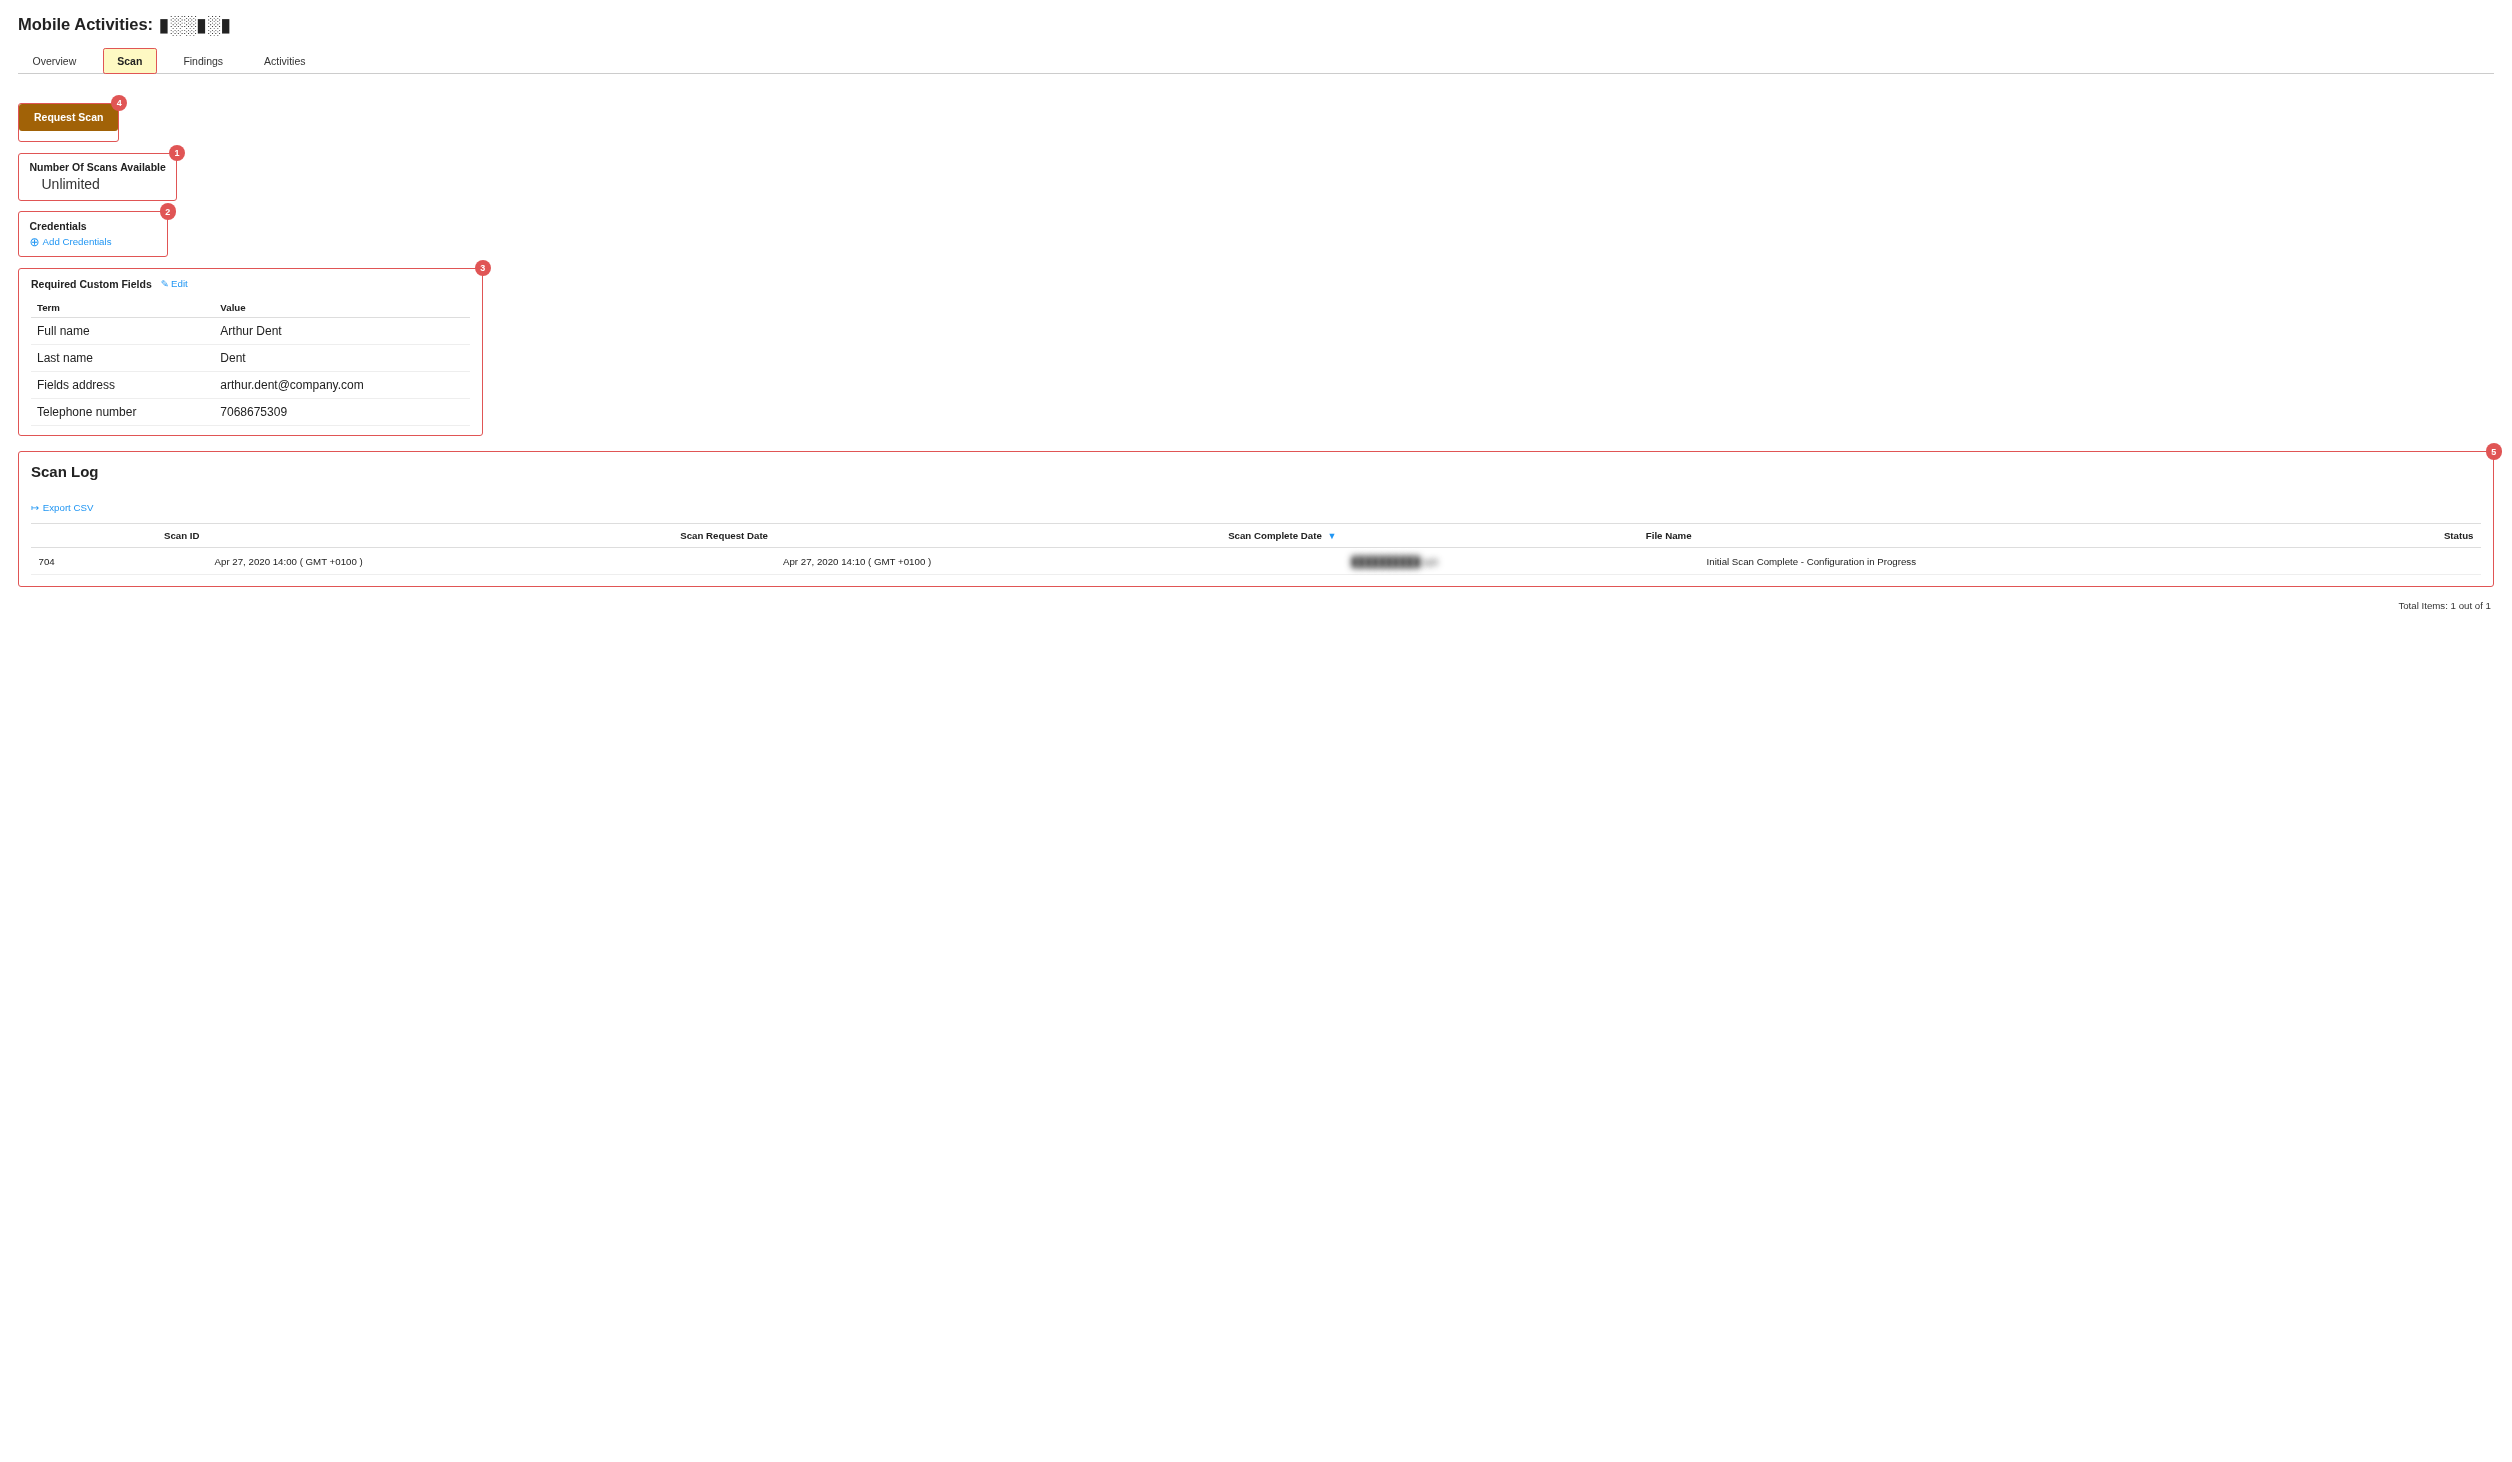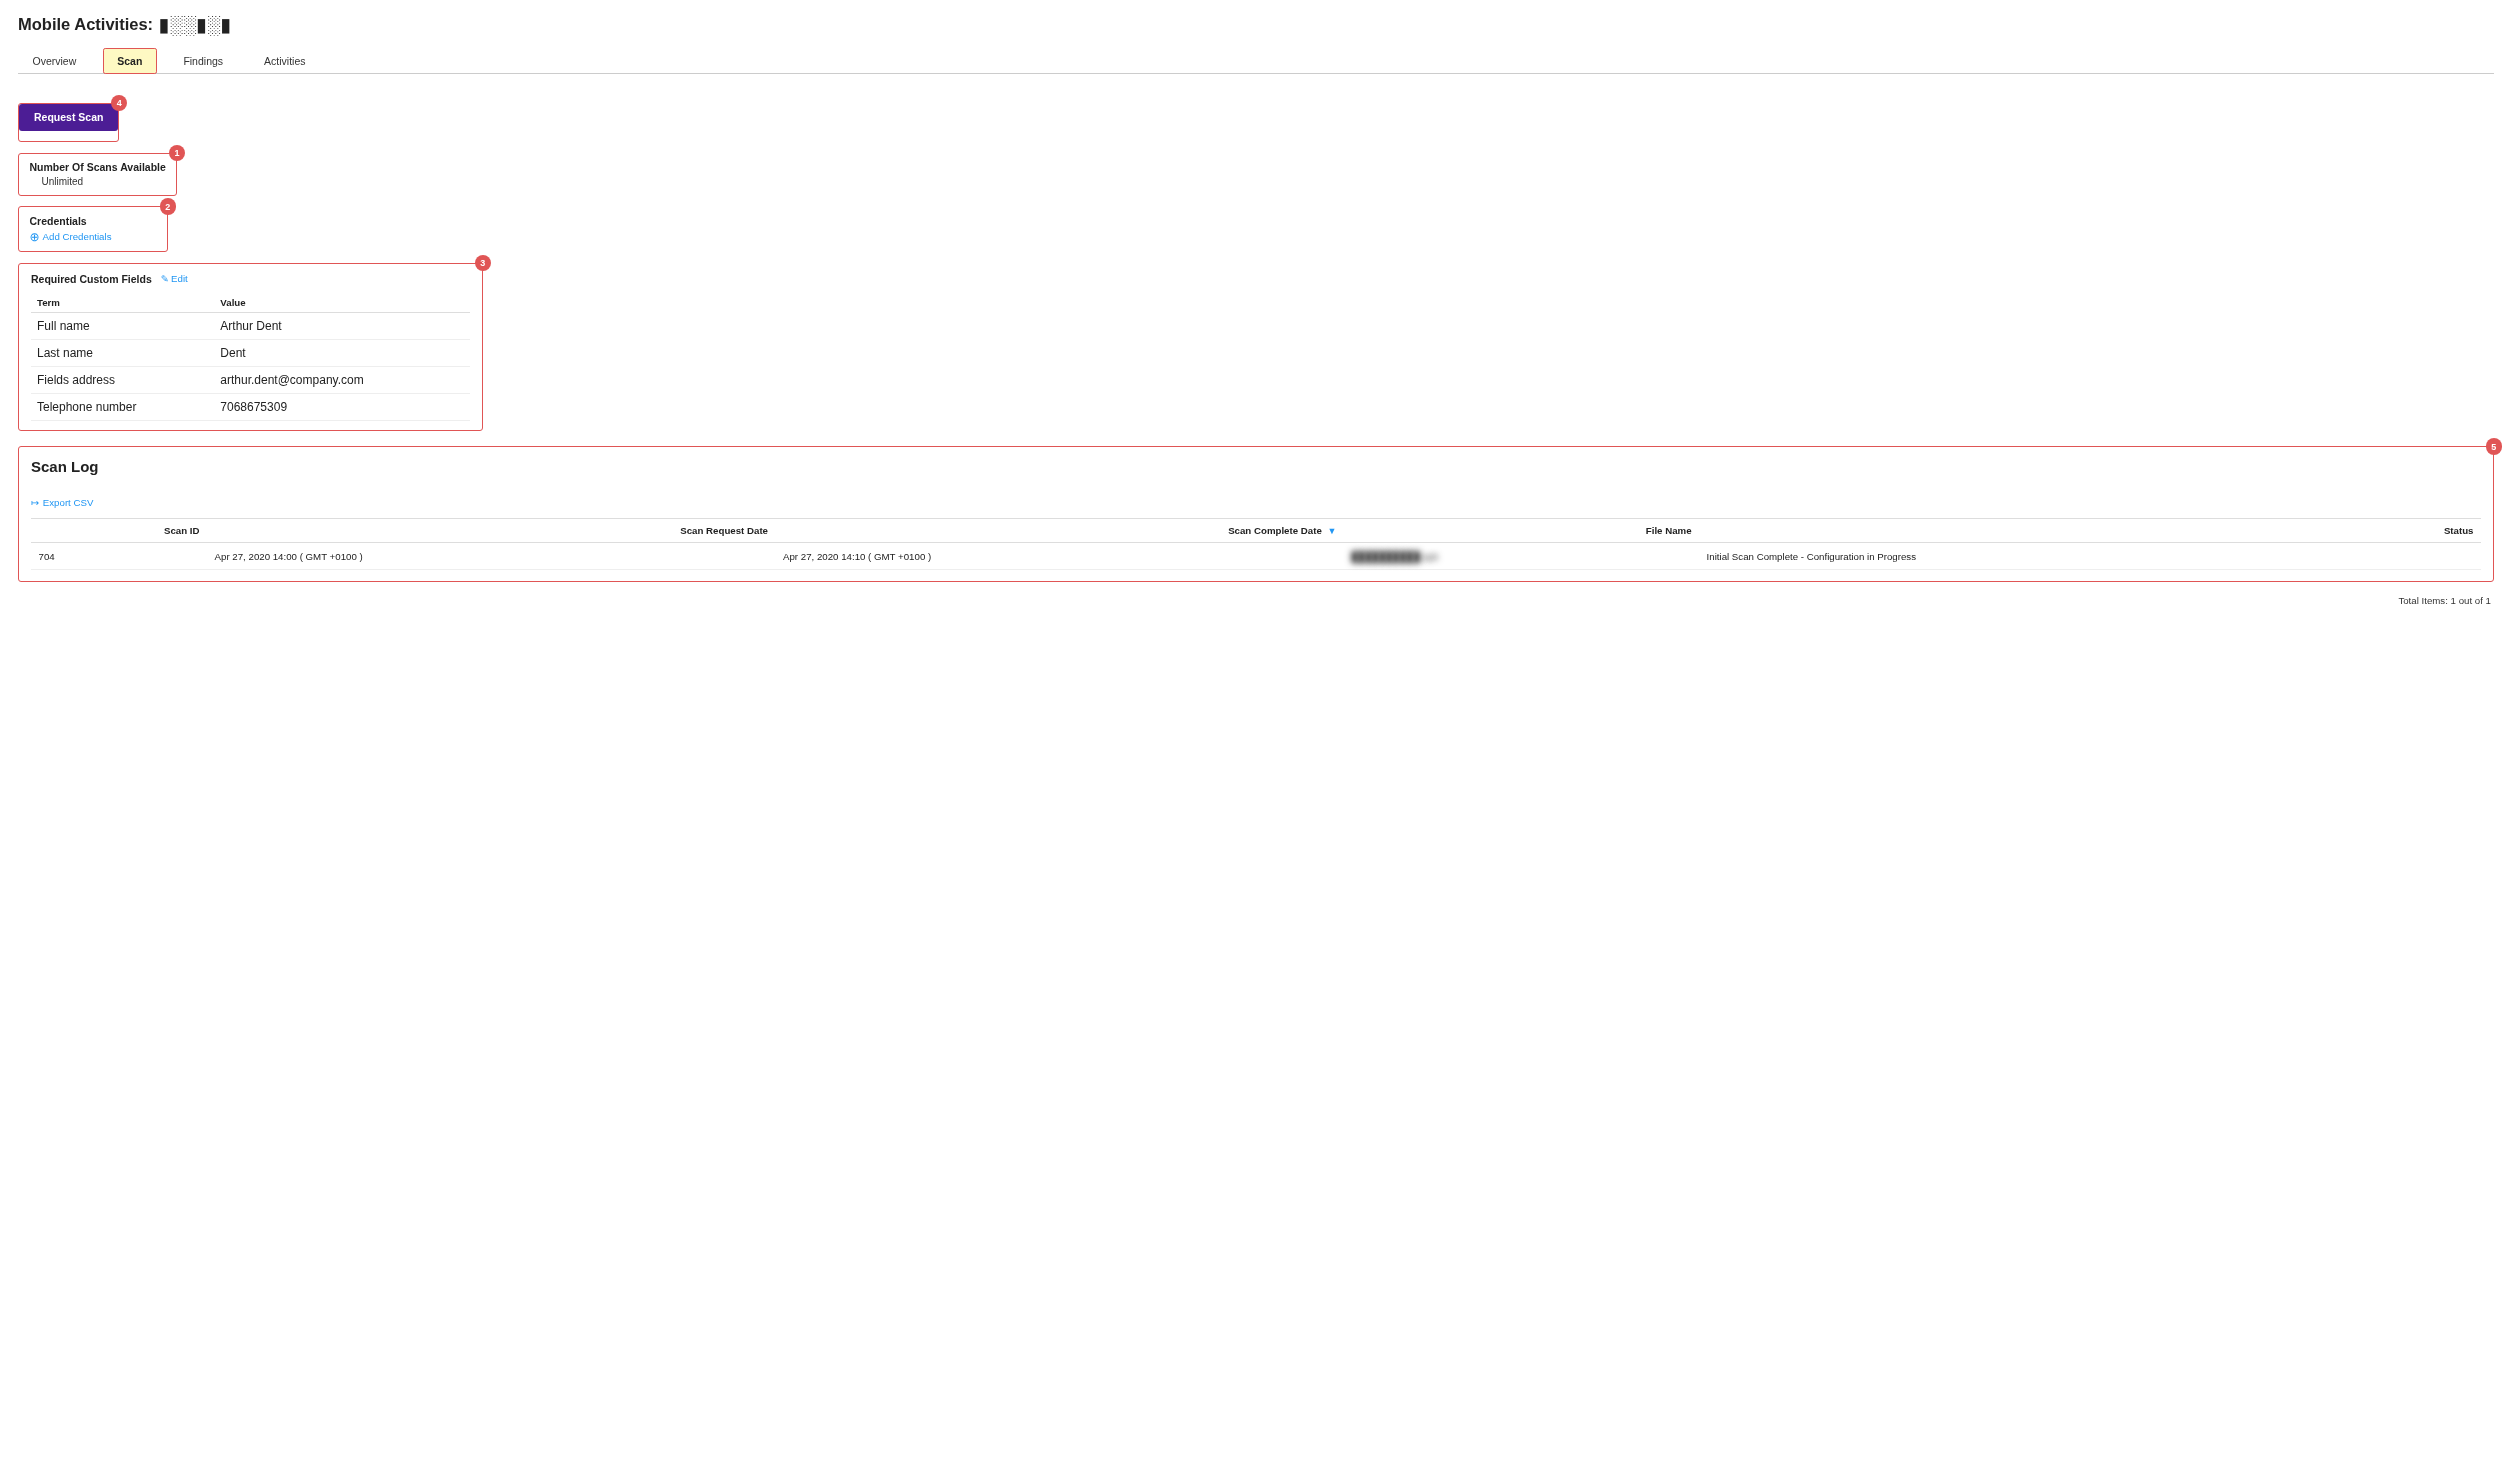--- a/index.html
+++ b/index.html
@@ -65,21 +65,21 @@
       border-radius: 50%;
       width: 16.5px;
       height: 16.5px;
       display: flex;
       align-items: center;
       justify-content: center;
       font-size: 9px;
       font-weight: bold;
     }
     .request-scan-btn {
-      background: #4c1d95;
+      background: #a16207;
       color: #fff;
       border: none;
       border-radius: 3px;
       padding: 7.5px 15px;
       font-size: 10.5px;
       cursor: pointer;
       font-weight: bold;
       margin-bottom: 10.5px;
       display: inline-block;
       text-align: right;
@@ -90,21 +90,21 @@
       display: inline-block;
       margin-bottom: 10.5px;
       position: relative;
     }
     .section-label {
       font-weight: bold;
       font-size: 10.5px;
       margin-bottom: 3px;
     }
     .section-value {
-      font-size: 10px;
+      font-size: 14px;
       color: #333;
       padding-left: 12px;
     }
     .credentials-link {
       color: #2196f3;
       text-decoration: none;
       font-size: 9.7px;
       display: flex;
       align-items: center;
       gap: 3px;

